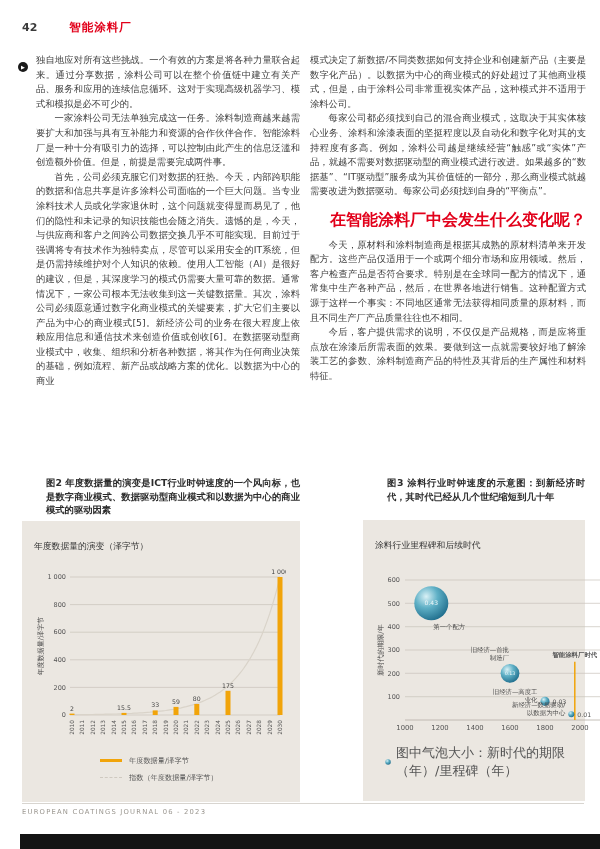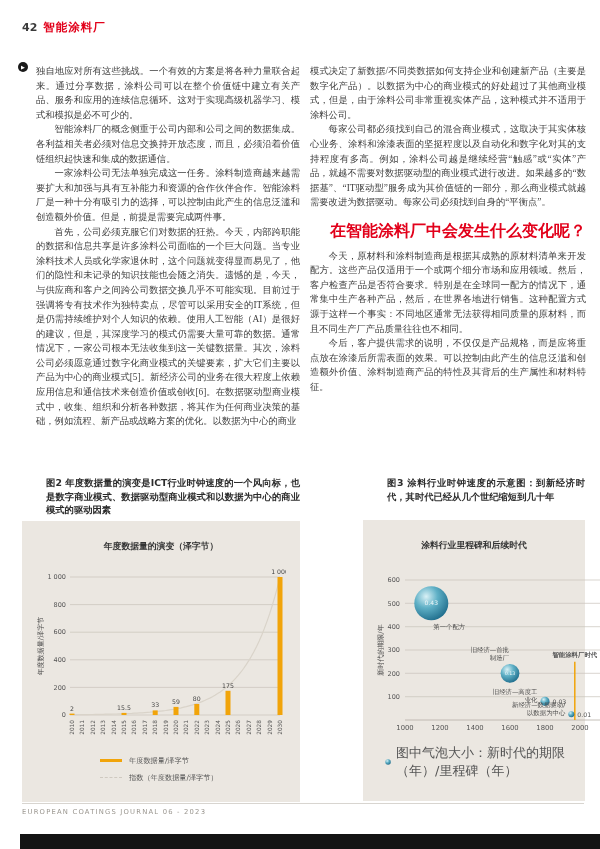--- a/index.html
+++ b/index.html
@@ -1,40 +1,40 @@
 <!DOCTYPE html>
 <html><head>
 <meta charset="utf-8">
 <style>
   html,body{margin:0;padding:0;}
   body{background:#888;font-family:"DejaVu Sans","Liberation Sans",sans-serif;}
   .page{position:relative;width:600px;height:849px;background:#ffffff;margin:0 auto;overflow:hidden;color:#3b3b3b;}
 
   
-  .header{position:absolute;top:20px;left:22px;display:flex;align-items:baseline;gap:6px;}
+  .header{position:absolute;top:20px;left:22px;display:flex;align-items:baseline;gap:32px;}
   .page-number{font-size:11px;font-weight:bold;color:#3b3b3b;}
   .section-title{font-size:11.5px;font-weight:bold;color:#e2001a;letter-spacing:1px;}
 
   
-  .col{position:absolute;top:64px;font-size:9.3px;line-height:14.6px;text-align:justify;color:#3d3d3d;font-family:Liberation Serif, serif;}
+  .col{position:absolute;top:53px;font-size:9.3px;line-height:14.6px;text-align:justify;color:#3d3d3d;}
   .col-left{left:36px;width:264px;}
   .col-right{left:310px;width:276px;}
   .col p{margin:0;}
   .col p.indent{text-indent:2em;}
   .bullet{position:absolute;left:18px;top:62px;width:10px;height:10px;border-radius:50%;background:#1a1a1a;color:#fff;font-size:5px;line-height:10px;text-align:center;}
   .subheading{color:#e2001a;font-weight:bold;font-size:16px;margin:14px 0 10px 0 !important;text-align:right;}
 
   
   .figures{position:absolute;top:476px;left:22px;width:563px;display:flex;justify-content:space-between;}
   .figure{display:flex;flex-direction:column;}
   .figure-left{width:278px;}
   .figure-right{width:222px;}
   .fig-caption{font-size:9.3px;line-height:13.5px;font-weight:bold;color:#2c2c2c;text-align:justify;min-height:40px;margin-bottom:4px;margin-left:24px;}
   .panel{background:#ebe7e1;height:281px;padding:14px 12px 10px 12px;box-sizing:border-box;}
-  .chart-title{font-size:8.8px;font-weight:bold;color:#333;text-align:center;margin:6px 0 10px 0;}
+  .chart-title{font-size:8.8px;font-weight:normal;color:#333;text-align:left;margin:6px 0 10px 0;}
   svg{display:block;}
   .legend{margin:4px 0 0 66px;}
   .legend-row{display:flex;align-items:center;gap:7px;font-size:7.2px;color:#555;margin-top:7px;}
   .swatch-solid{width:22px;height:0;border-top:3px solid #f1a40a;}
   .swatch-dashed{width:22px;height:0;border-top:1px dashed #cfc9c0;}
   .bubble-note{display:flex;align-items:center;gap:5px;font-size:13px;color:#555;margin:10px 0 0 10px;}
 
   
   .footer-rule{position:absolute;left:22px;right:16px;top:803px;border-top:1px solid #d8d5d0;}
   .footer-text{position:absolute;left:22px;top:808px;font-size:6.8px;letter-spacing:1.2px;color:#9a968f;}
@@ -47,31 +47,30 @@
 
   <div class="header">
     <span class="page-number">42</span>
     <span class="section-title">智能涂料厂</span>
   </div>
 
   <span class="bullet">▶</span>
 
   <div class="col col-left">
     <p>独自地应对所有这些挑战。一个有效的方案是将各种力量联合起来。通过分享数据，涂料公司可以在整个价值链中建立有关产品、服务和应用的连续信息循环。这对于实现高级机器学习、模式和模拟是必不可少的。</p>
-    <p class="indent">智能涂料厂的概念侧重于公司内部和公司之间的数据集成。各利益相关者必须对信息交换持开放态度，而且，必须沿着价值链组织起快速和集成的数据通信。</p>
     <p class="indent">一家涂料公司无法单独完成这一任务。涂料制造商越来越需要扩大和加强与具有互补能力和资源的合作伙伴合作。智能涂料厂是一种十分有吸引力的选择，可以控制由此产生的信息泛滥和创造额外价值。但是，前提是需要完成两件事。</p>
     <p class="indent">首先，公司必须克服它们对数据的狂热。今天，内部跨职能的数据和信息共享是许多涂料公司面临的一个巨大问题。当专业涂料技术人员或化学家退休时，这个问题就变得显而易见了，他们的隐性和未记录的知识技能也会随之消失。遗憾的是，今天，与供应商和客户之间跨公司数据交换几乎不可能实现。目前过于强调将专有技术作为独特卖点，尽管可以采用安全的IT系统，但是仍需持续维护对个人知识的依赖。使用人工智能（AI）是很好的建议，但是，其深度学习的模式仍需要大量可靠的数据。通常情况下，一家公司根本无法收集到这一关键数据量。其次，涂料公司必须愿意通过数字化商业模式的关键要素，扩大它们主要以产品为中心的商业模式[5]。新经济公司的业务在很大程度上依赖应用信息和通信技术来创造价值或创收[6]。在数据驱动型商业模式中，收集、组织和分析各种数据，将其作为任何商业决策的基础，例如流程、新产品或战略方案的优化。以数据为中心的商业</p>
   </div>
 
   <div class="col col-right">
     <p>模式决定了新数据/不同类数据如何支持企业和创建新产品（主要是数字化产品）。以数据为中心的商业模式的好处超过了其他商业模式，但是，由于涂料公司非常重视实体产品，这种模式并不适用于涂料公司。</p>
     <p class="indent">每家公司都必须找到自己的混合商业模式，这取决于其实体核心业务、涂料和涂漆表面的坚挺程度以及自动化和数字化对其的支持程度有多高。例如，涂料公司越是继续经营“触感”或“实体”产品，就越不需要对数据驱动型的商业模式进行改进。如果越多的“数据基”、“IT驱动型”服务成为其价值链的一部分，那么商业模式就越需要改进为数据驱动。每家公司必须找到自身的“平衡点”。</p>
     <p class="subheading">在智能涂料厂中会发生什么变化呢？</p>
     <p class="indent">今天，原材料和涂料制造商是根据其成熟的原材料清单来开发配方。这些产品仅适用于一个或两个细分市场和应用领域。然后，客户检查产品是否符合要求。特别是在全球同一配方的情况下，通常集中生产各种产品，然后，在世界各地进行销售。这种配置方式源于这样一个事实：不同地区通常无法获得相同质量的原材料，而且不同生产厂产品质量往往也不相同。</p>
-    <p class="indent">今后，客户提供需求的说明，不仅仅是产品规格，而是应将重点放在涂漆后所需表面的效果。可以控制由此产生的信息泛滥和创造额外价值、涂料制造商产品的特性及其背后的生产属性和材料特征。</p>
+    <p class="indent">今后，客户提供需求的说明，不仅仅是产品规格，而是应将重点放在涂漆后所需表面的效果。要做到这一点就需要较好地了解涂装工艺的参数、涂料制造商产品的特性及其背后的生产属性和材料特征。</p>
   </div>
 
   <div class="figures">
 
     <div class="figure figure-left">
       <div class="fig-caption">图2 年度数据量的演变是ICT行业时钟速度的一个风向标，也是数字商业模式、数据驱动型商业模式和以数据为中心的商业模式的驱动因素</div>
       <div class="panel">
         <div class="chart-title">年度数据量的演变（泽字节）</div>
         <svg width="252" height="186" viewBox="0 0 252 186">
             <line x1="36" x2="246" y1="152.0" y2="152.0" stroke="#c9c3ba" stroke-width="0.7"></line>

